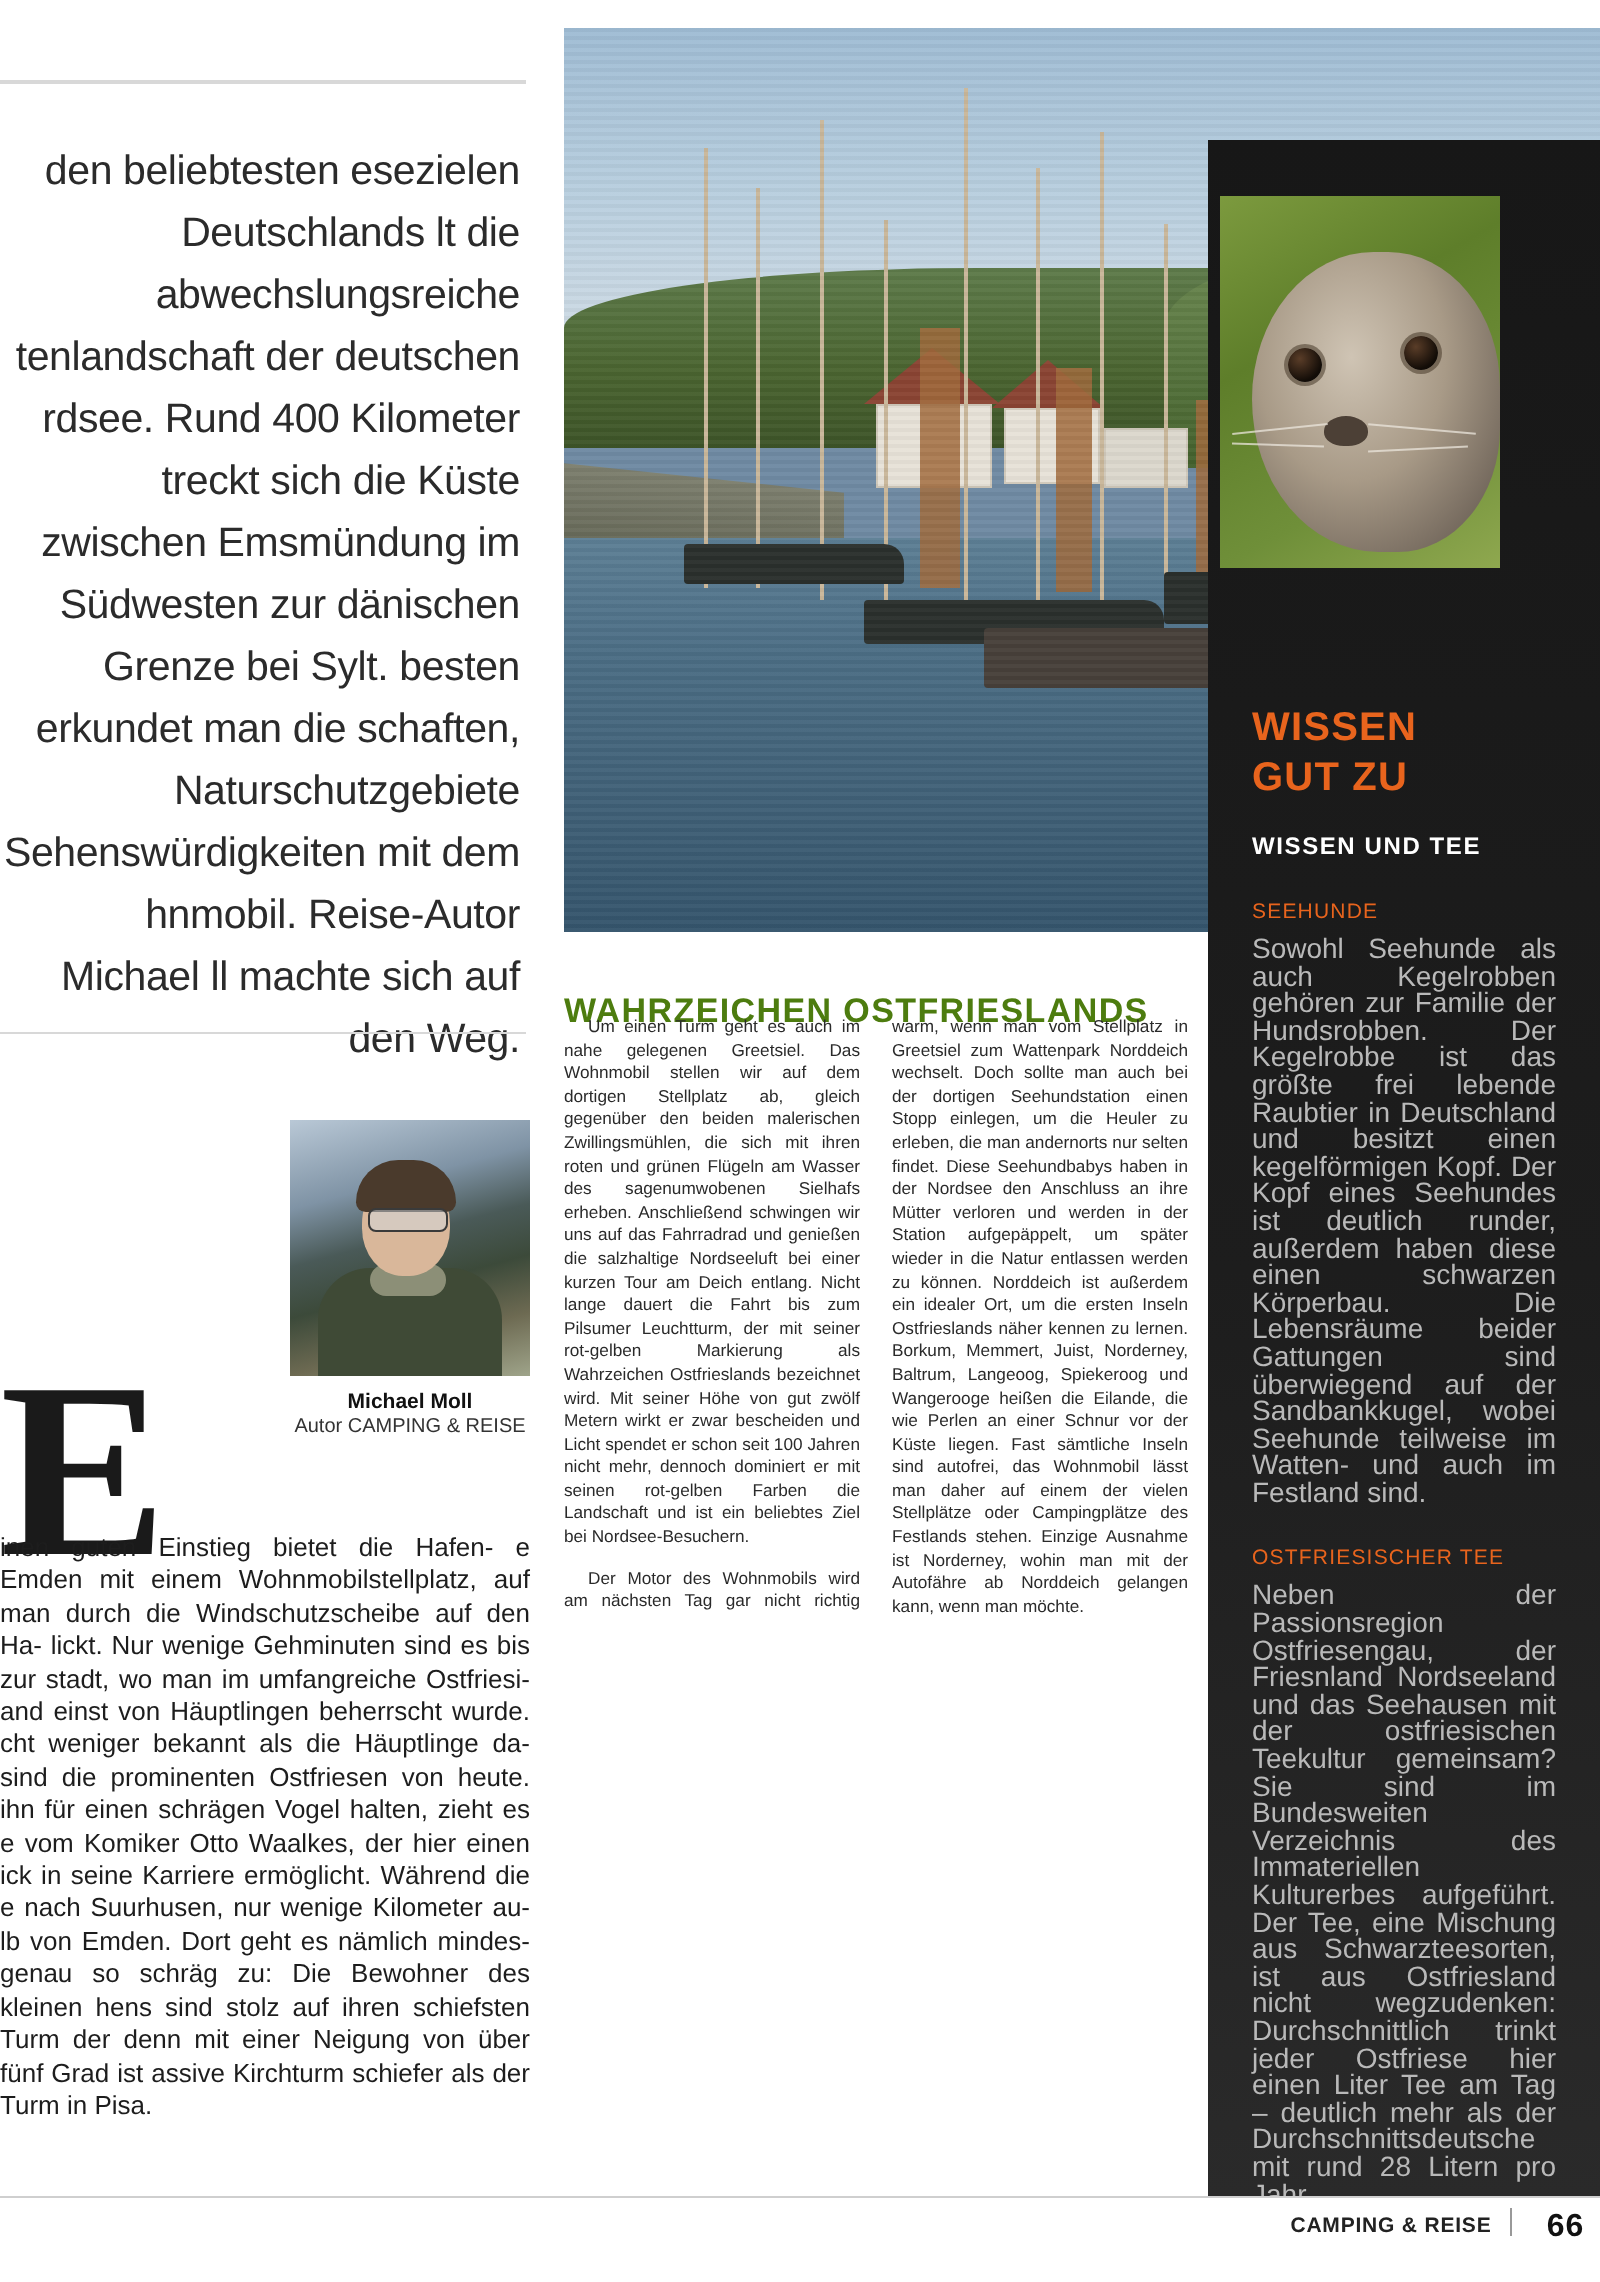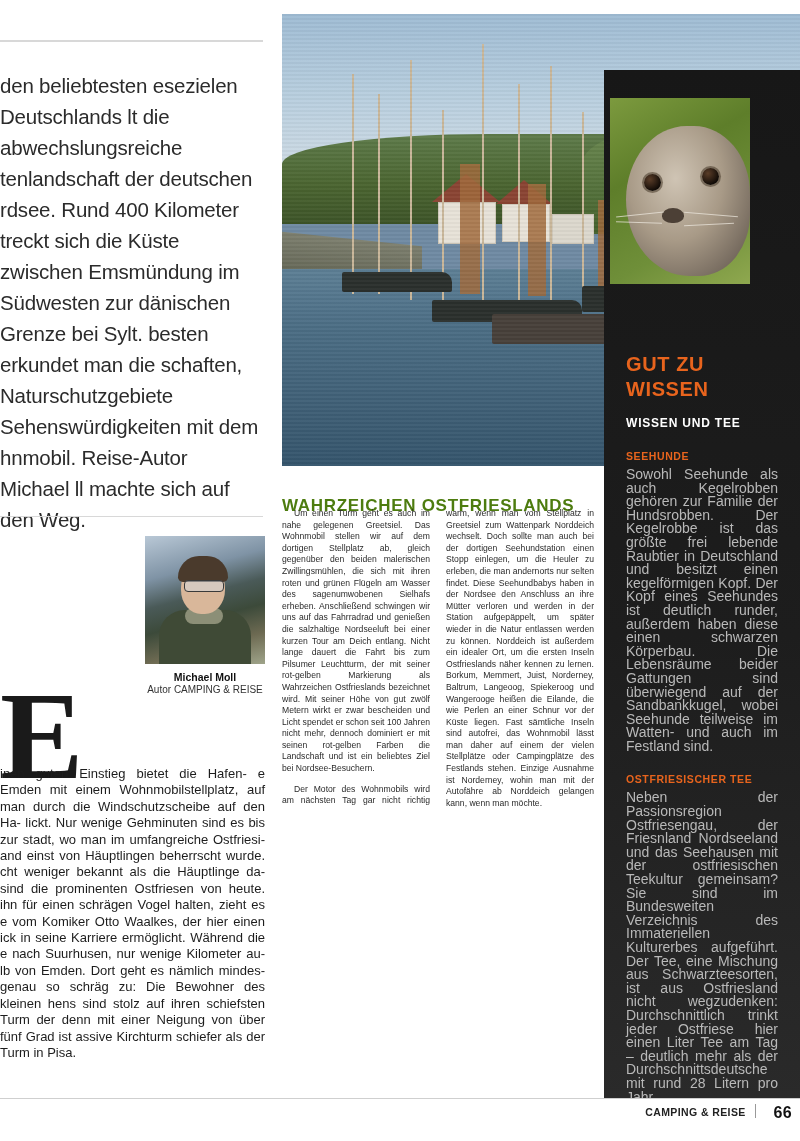--- a/index.html
+++ b/index.html
@@ -22,21 +22,21 @@
     left: 0;
     top: 70px;
     width: 268px;
     padding-left: 0;
   }
   .intro-text {
     font-family: "Liberation Sans", sans-serif;
     font-size: 20.5px;
     line-height: 31px;
     color: #2b2b2b;
-    text-align: left;
+    text-align: right;
     padding-right: 8px;
     letter-spacing: -0.2px;
     margin: 0;
   }
 
   .rule-left {
     position: absolute;
     left: 0;
     top: 40px;
     width: 263px;
@@ -49,21 +49,21 @@
     top: 516px;
     width: 263px;
     height: 1px;
     background: #d8d8d8;
   }
 
   
   .author-block {
     position: absolute;
     left: 145px;
-    top: 536px;
+    top: 560px;
     width: 120px;
     text-align: center;
   }
   .author-photo {
     width: 120px;
     height: 128px;
     background: linear-gradient(165deg, #b9c8d6 0%, #7f93a5 28%, #4a5a58 46%, #3c4a3a 62%, #6d6a52 80%, #9fa48a 100%);
     position: relative;
     overflow: hidden;
   }
@@ -272,21 +272,21 @@
   }
   .sb-kicker {
     font-size: 12px;
     font-weight: bold;
     letter-spacing: .8px;
     color: #ffffff;
     margin-top: 14px;
   }
   .sb-head {
     font-size: 10.5px;
-    font-weight: bold;
+    font-weight: normal;
     letter-spacing: .6px;
     color: #e8641d;
     margin-top: 20px;
   }
   .sb-body {
     font-size: 14px;
     line-height: 13.6px;
     color: #b9b9b9;
     text-align: justify;
     margin-top: 6px;
@@ -438,22 +438,22 @@
     <div class="seal-eye" style="left:34px; top:76px;"></div>
     <div class="seal-eye" style="left:92px; top:70px;"></div>
     <div class="seal-nose"></div>
     <div class="whisker" style="left:6px; top:116px; width:48px; transform:rotate(-6deg);"></div>
     <div class="whisker" style="left:6px; top:124px; width:46px; transform:rotate(2deg);"></div>
     <div class="whisker" style="left:74px; top:116px; width:54px; transform:rotate(5deg);"></div>
     <div class="whisker" style="left:74px; top:126px; width:50px; transform:rotate(-3deg);"></div>
   </div>
 
   <div style="position:absolute; left:22px; top:282px; width:152px;">
+    <div class="sb-section-title">WISSEN</div>
     <div class="sb-section-title">GUT ZU</div>
-    <div class="sb-section-title">WISSEN</div>
     <div class="sb-kicker">WISSEN UND TEE</div>
 
     <div class="sb-head">SEEHUNDE</div>
     <div class="sb-body">Sowohl Seehunde als auch Kegelrobben gehören zur Familie der Hundsrobben. Der Kegelrobbe ist das größte frei lebende Raubtier in Deutschland und besitzt einen kegelförmigen Kopf. Der Kopf eines Seehundes ist deutlich runder, außerdem haben diese einen schwarzen Körperbau. Die Lebensräume beider Gattungen sind überwiegend auf der Sandbankkugel, wobei Seehunde teilweise im Watten- und auch im Festland sind.</div>
 
     <div class="sb-head">OSTFRIESISCHER TEE</div>
     <div class="sb-body">Neben der Passionsregion Ostfriesengau, der Friesnland Nordseeland und das Seehausen mit der ostfriesischen Teekultur gemeinsam? Sie sind im Bundesweiten Verzeichnis des Immateriellen Kulturerbes aufgeführt. Der Tee, eine Mischung aus Schwarzteesorten, ist aus Ostfriesland nicht wegzudenken: Durchschnittlich trinkt jeder Ostfriese hier einen Liter Tee am Tag – deutlich mehr als der Durchschnittsdeutsche mit rund 28 Litern pro Jahr.</div>
   </div>
 </div>
 

